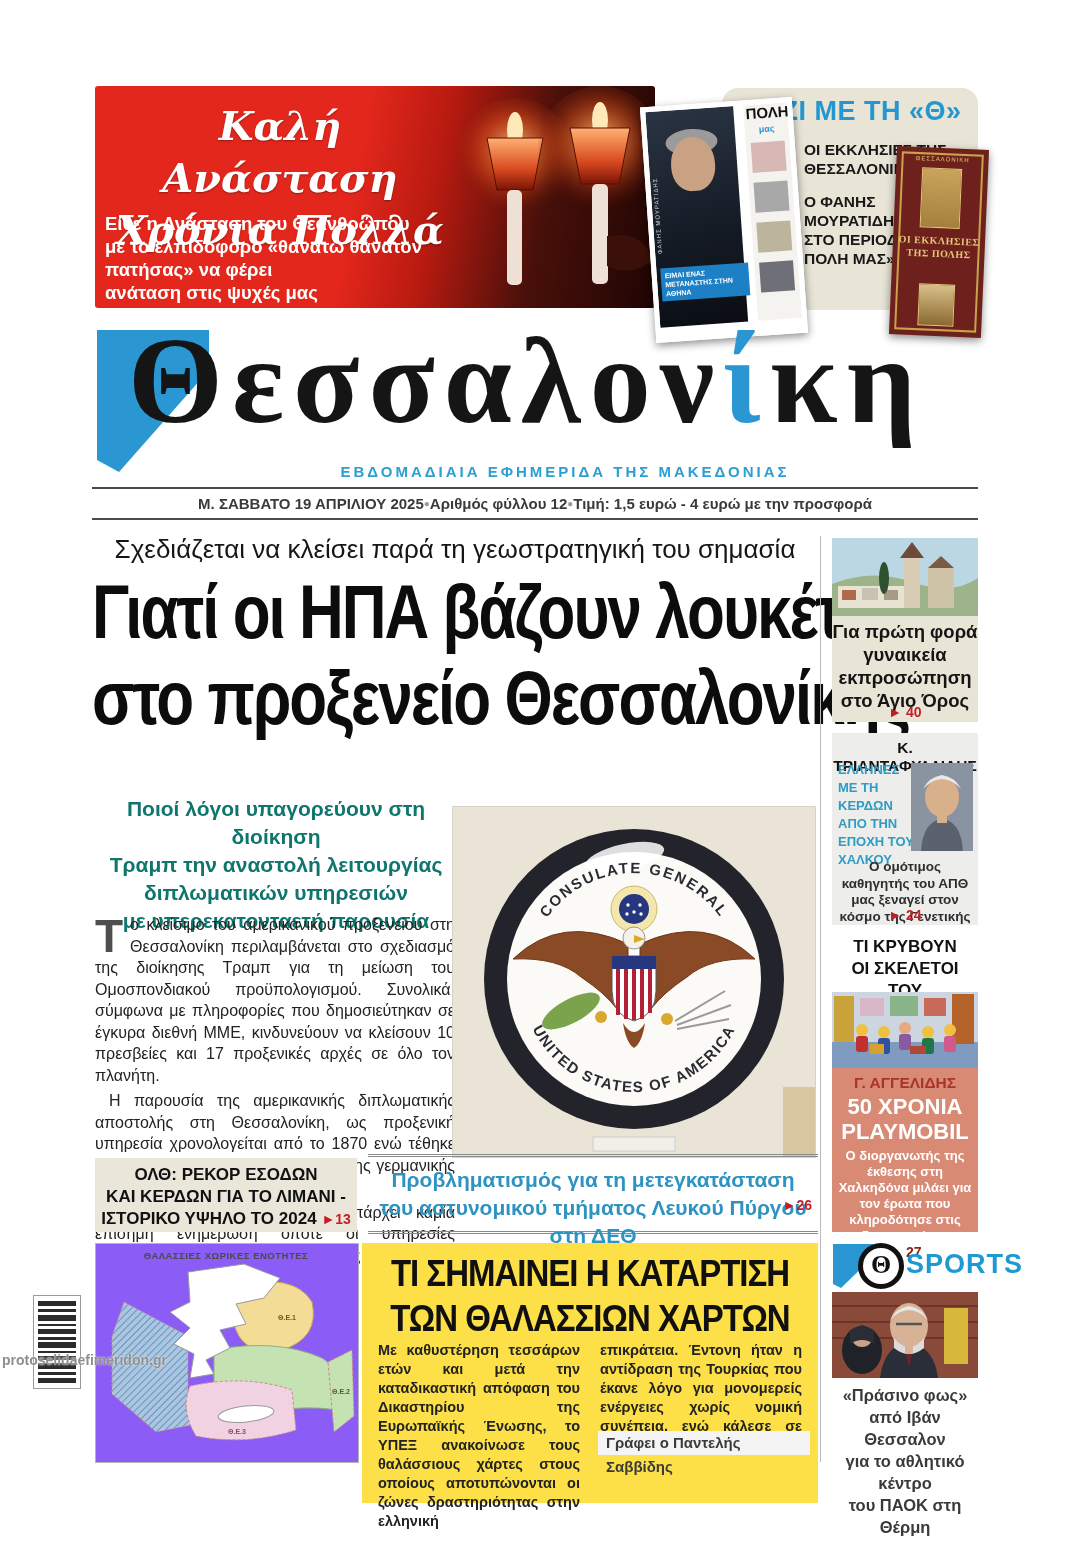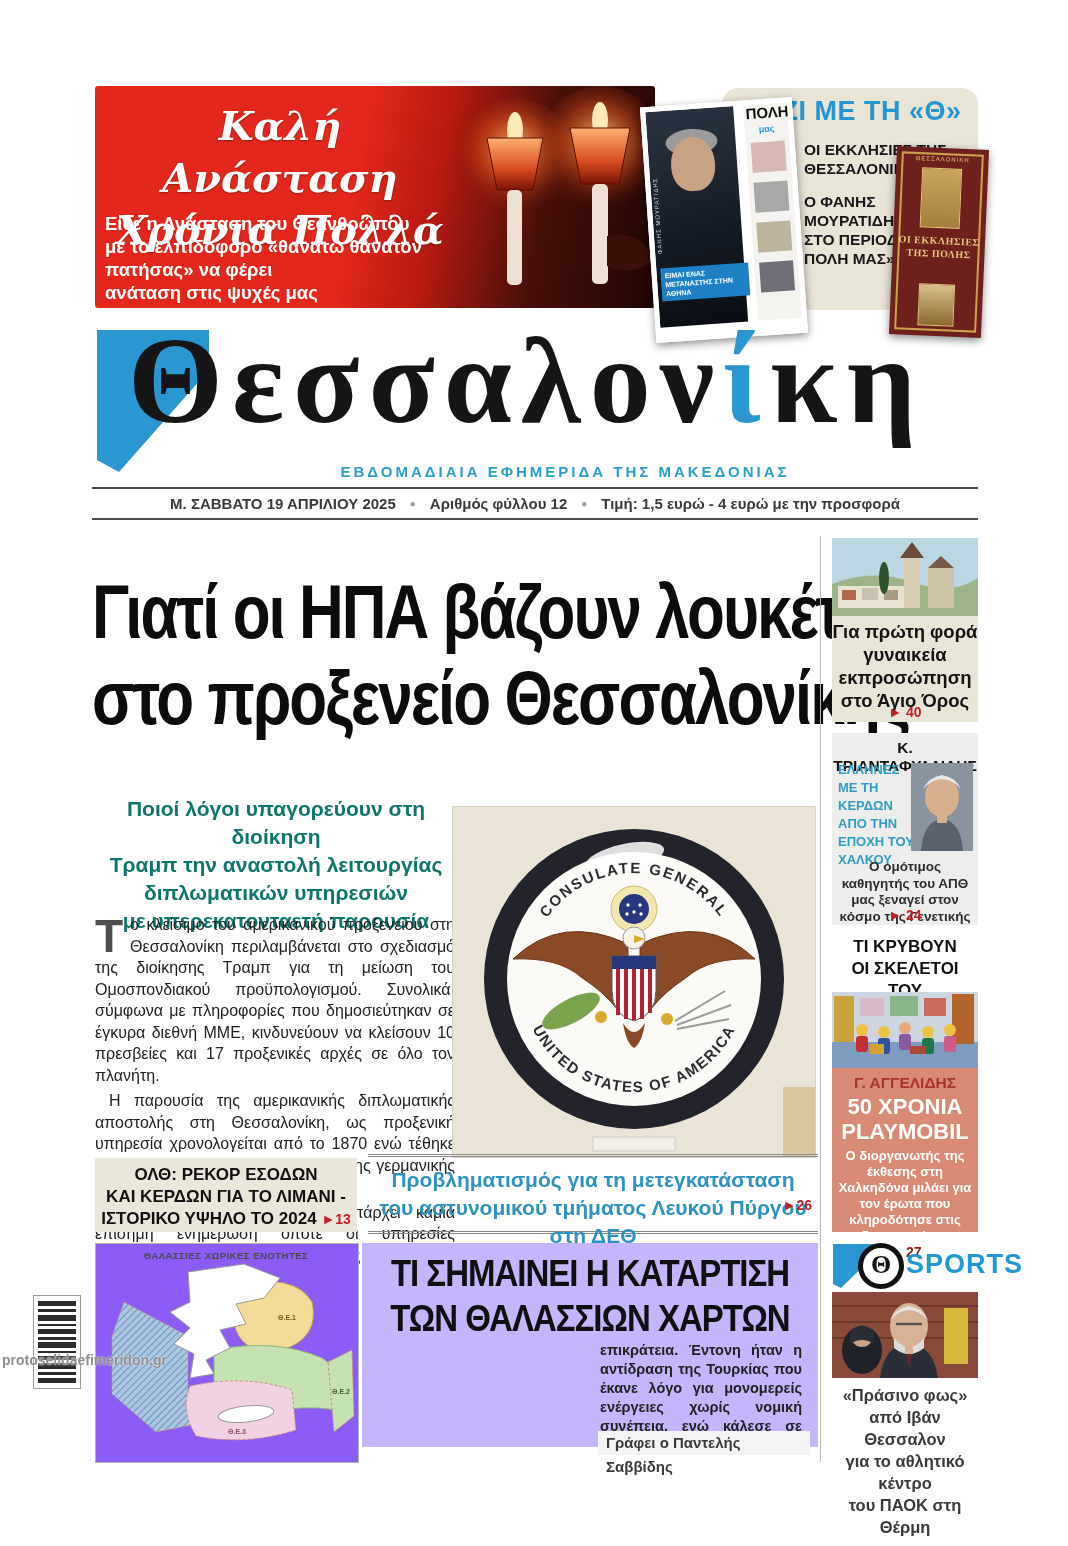--- a/index.html
+++ b/index.html
@@ -61,21 +61,21 @@
   
   .logo-mark{left:95px;top:328px;}
   .wordmark{left:128px;top:306px;width:872px;font-family:"Liberation Serif", serif;
     font-weight:700;font-size:122px;line-height:150px;letter-spacing:9px;color:#151515;white-space:nowrap;}
   .wordmark .accent{color:#2a96d2;}
   .masthead-sub{left:300px;top:463px;width:530px;text-align:center;color:#2d9ed2;
     font-weight:700;font-size:15px;letter-spacing:3px;}
 
   
   .dateline{left:92px;top:487px;width:886px;border-top:2px solid #4b4b4b;border-bottom:2px solid #4b4b4b;
-    padding:6px 0;display:flex;justify-content:center;align-items:center;gap:14px;
+    padding:6px 0;display:flex;justify-content:center;align-items:center;
     font-size:15px;font-weight:700;color:#3a3a3a;}
   .dateline .bullet{color:#9a9a9a;font-size:10px;}
 
   
   .kicker{left:92px;top:534px;width:726px;text-align:center;font-size:26px;color:#161616;}
   .headline{left:92px;top:568px;width:722px;text-align:center;font-weight:800;font-size:62px;
     letter-spacing:-2px;color:#0c0c0c;transform:scaleY(1.22);transform-origin:center top;white-space:nowrap;}
   .headline2{top:654px;}
   .deck{left:95px;top:795px;width:362px;text-align:center;color:#0f766e;font-weight:700;
     font-size:21px;line-height:28px;}
@@ -124,21 +124,21 @@
   .sports-circle{position:absolute;left:26px;top:0px;width:36px;height:36px;border:5px solid #111;
     border-radius:50%;background:#fff;text-align:center;font-family:"Liberation Serif", serif;
     font-weight:700;font-size:26px;line-height:34px;color:#111;}
   .sports-word{position:absolute;left:74px;top:6px;color:#1d9ad1;font-weight:800;font-size:27px;letter-spacing:1px;}
   .sports-photo{left:832px;top:1292px;width:146px;height:86px;overflow:hidden;}
   .sports-text{left:832px;top:1384px;width:146px;text-align:center;font-size:16.5px;line-height:22px;
     color:#3a3a3a;font-weight:600;}
 
   
   .map-box{left:95px;top:1243px;width:262px;height:218px;border:1px solid #b5b5b5;background:#8b5cf6;}
-  .graybox{left:362px;top:1243px;width:456px;height:204px;background:#c4b5fd;}
+  .graybox{left:362px;top:1243px;width:456px;height:260px;background:#fde047;}
   .graybox-h{position:absolute;left:0;top:8px;width:100%;text-align:center;font-weight:800;
     font-size:33px;letter-spacing:-1px;color:#101010;transform:scaleY(1.12);transform-origin:center top;
     line-height:40px;}
   .gcol{position:absolute;top:98px;width:202px;font-size:14.5px;line-height:19px;color:#222;
     text-align:justify;font-weight:600;}
   .gcol1{left:16px;}
   .gcol2{left:238px;}
   .byline{position:absolute;left:236px;top:188px;width:212px;height:24px;background:#f4f4f4;
     font-weight:700;font-size:15px;line-height:24px;color:#3a3a3a;padding-left:8px;box-sizing:border-box;}
 
@@ -244,20 +244,21 @@
   </div>
 
   <div class="abs dateline">
     <span>Μ. ΣΑΒΒΑΤΟ 19 ΑΠΡΙΛΙΟΥ 2025</span>
     <span class="bullet">●</span>
     <span>Αριθμός φύλλου 12</span>
     <span class="bullet">●</span>
     <span>Τιμή: 1,5 ευρώ - 4 ευρώ με την προσφορά</span>
   </div>
 
+  <div class="abs kicker">Σχεδιάζεται να κλείσει παρά τη γεωστρατηγική του σημασία</div>
   <div class="abs headline">Γιατί οι ΗΠΑ βάζουν λουκέτο</div>
   <div class="abs headline headline2">στο προξενείο Θεσσαλονίκης</div>
 
   <div class="abs deck">
     <div>Ποιοί λόγοι υπαγορεύουν στη διοίκηση</div>
     <div>Τραμπ την αναστολή λειτουργίας</div>
     <div>διπλωματικών υπηρεσιών</div>
     <div>με υπερεκατονταετή παρουσία</div>
   </div>
 
@@ -483,20 +484,21 @@
       <text x="236" y="150" font-size="7" font-weight="bold" fill="#3f6430">Θ.Ε.2</text>
       <text x="132" y="190" font-size="7" font-weight="bold" fill="#8a4a6a">Θ.Ε.3</text>
     </svg>
   </div>
 
   <div class="abs graybox">
     <div class="graybox-h">
       <div>ΤΙ ΣΗΜΑΙΝΕΙ Η ΚΑΤΑΡΤΙΣΗ</div>
       <div>ΤΩΝ ΘΑΛΑΣΣΙΩΝ ΧΑΡΤΩΝ</div>
     </div>
+    <div class="gcol gcol1">Με καθυστέρηση τεσσάρων ετών και μετά την καταδικαστική απόφαση του Δικαστηρίου της Ευρωπαϊκής Ένωσης, το ΥΠΕΞ ανακοίνωσε τους θαλάσσιους χάρτες στους οποίους αποτυπώνονται οι ζώνες δραστηριότητας στην ελληνική</div>
     <div class="gcol gcol2">
       <span>επικράτεια. Έντονη ήταν η αντίδραση της Τουρκίας που έκανε λόγο για μονομερείς ενέργειες χωρίς νομική συνέπεια, ενώ κάλεσε σε διάλογο την Αθήνα</span>
       <span class="page-ref" style="float:right;"><span>►</span><span>8-9</span></span>
     </div>
     <div class="byline">Γράφει ο Παντελής Σαββίδης</div>
   </div>
 
   <div class="abs barcode">
     <div class="bar" style="height:5px"></div>
       <div class="bar" style="height:3px"></div>

